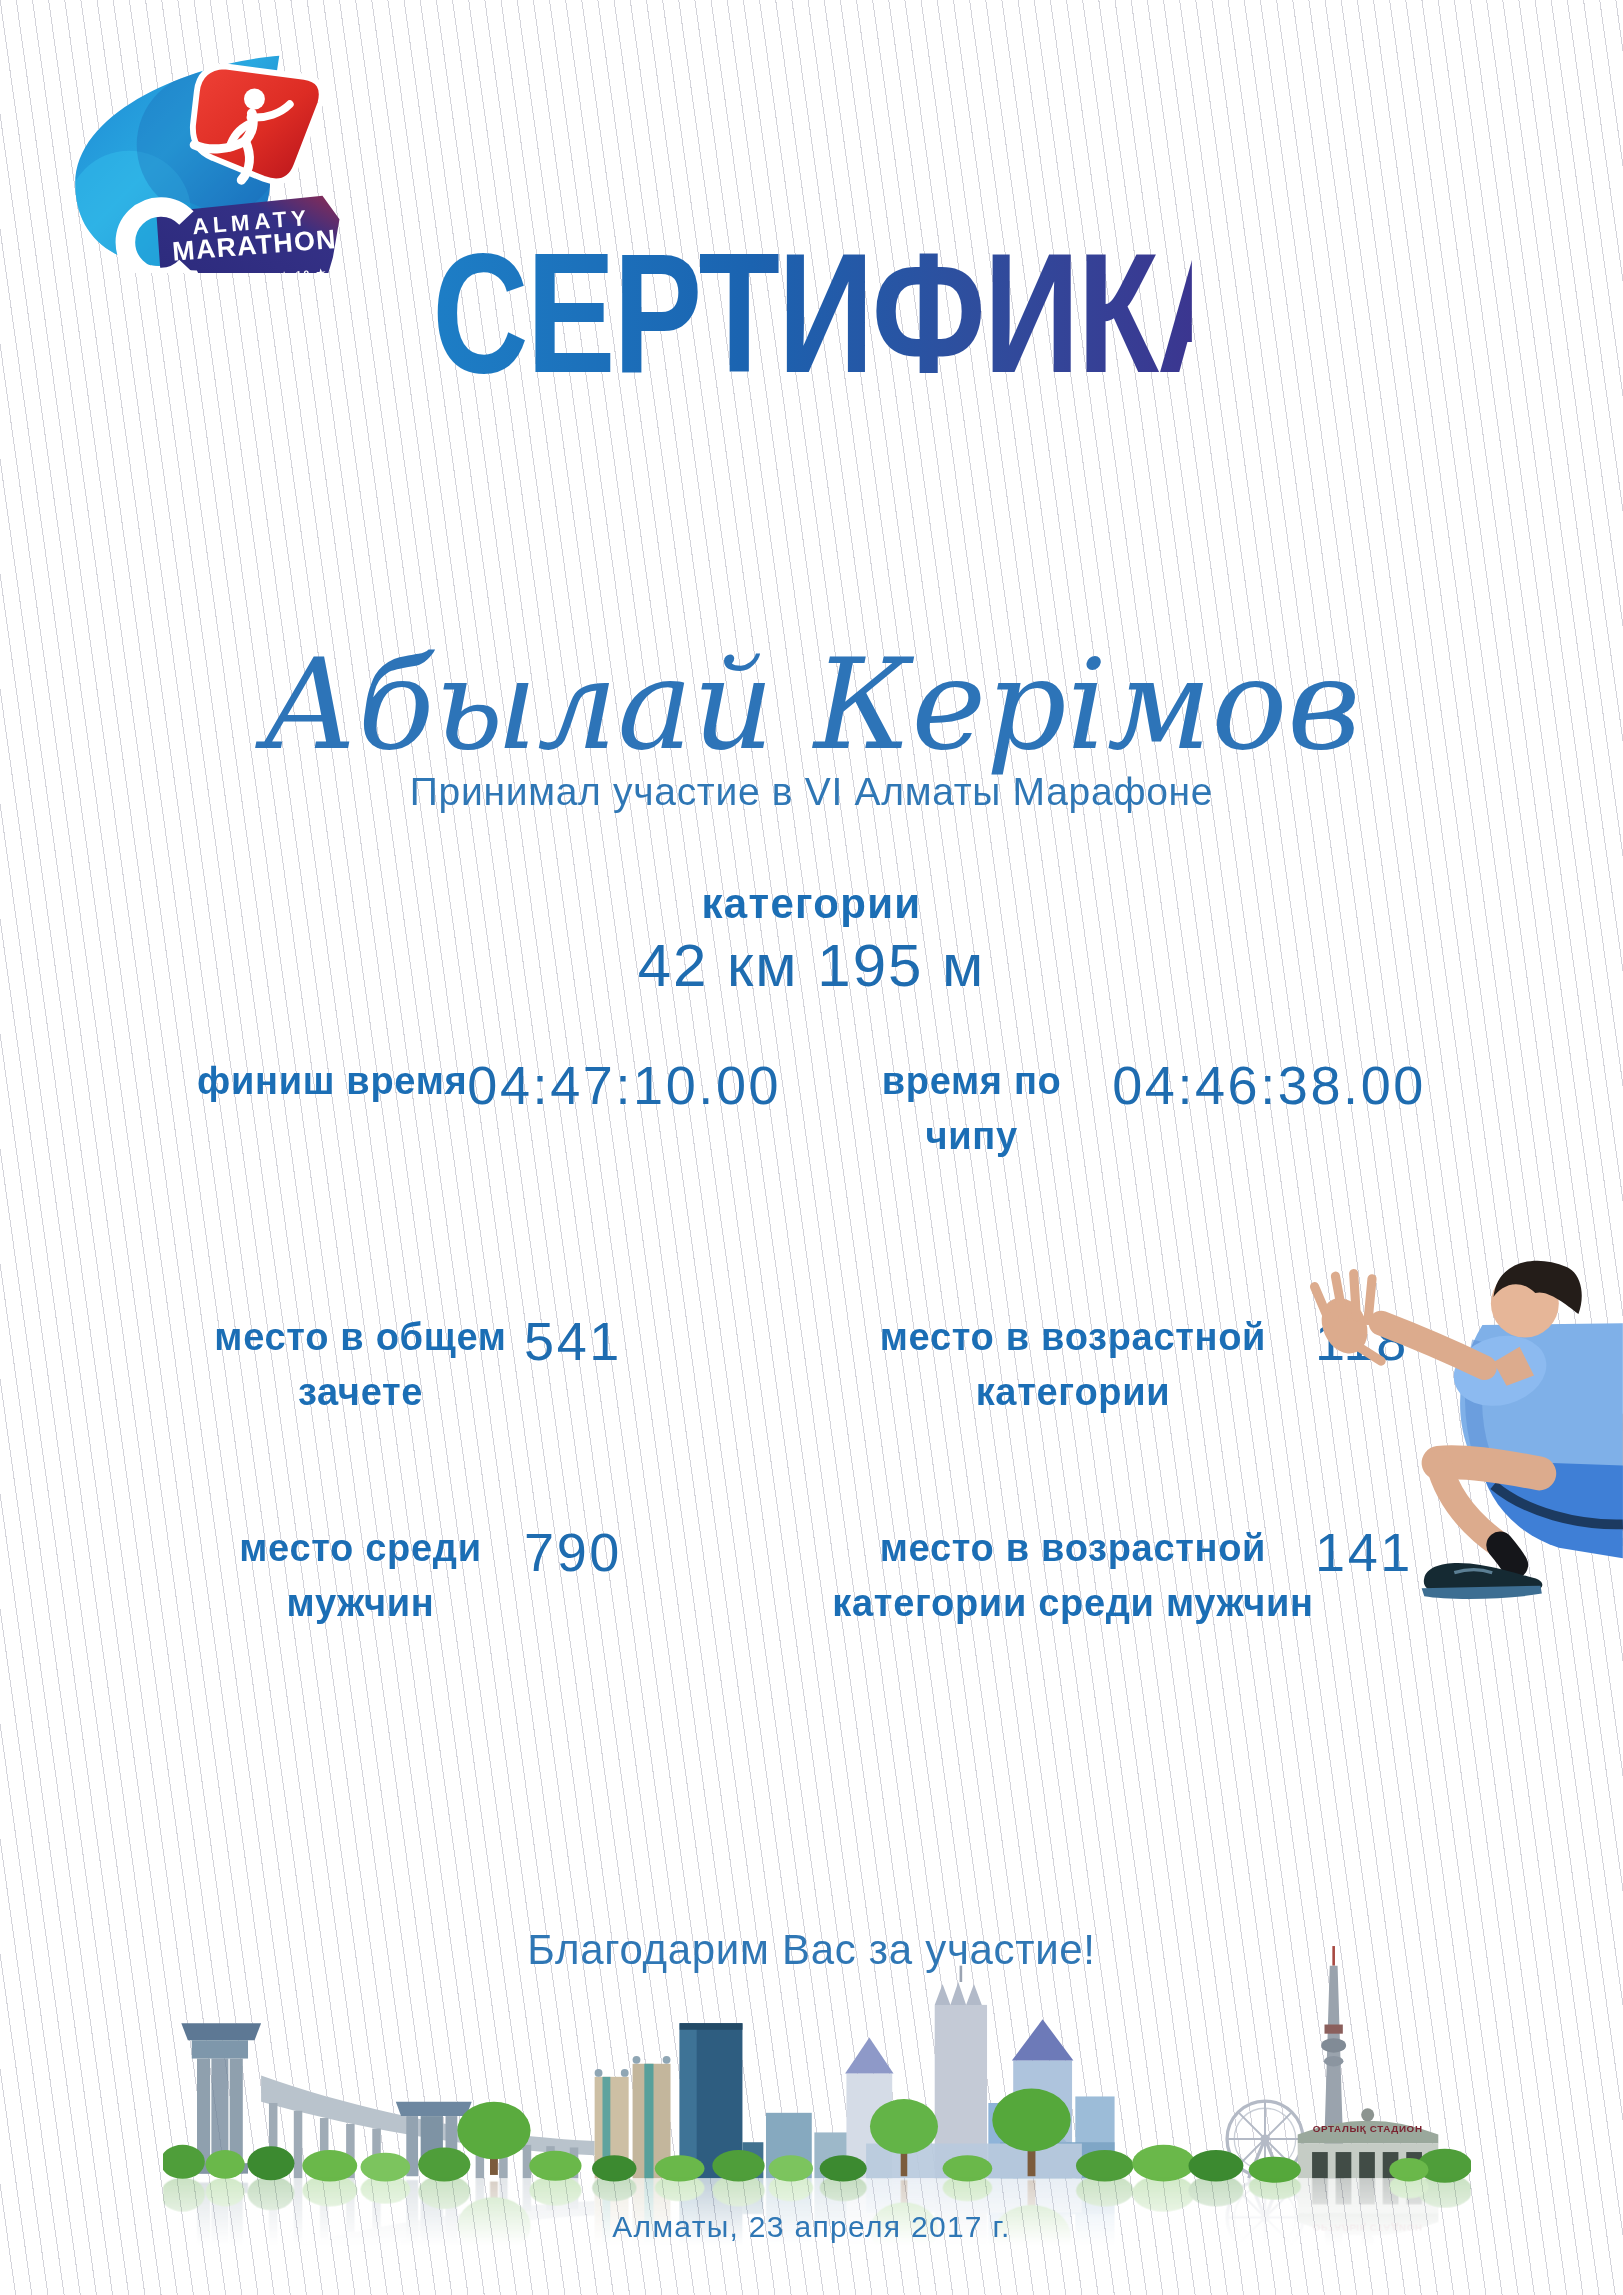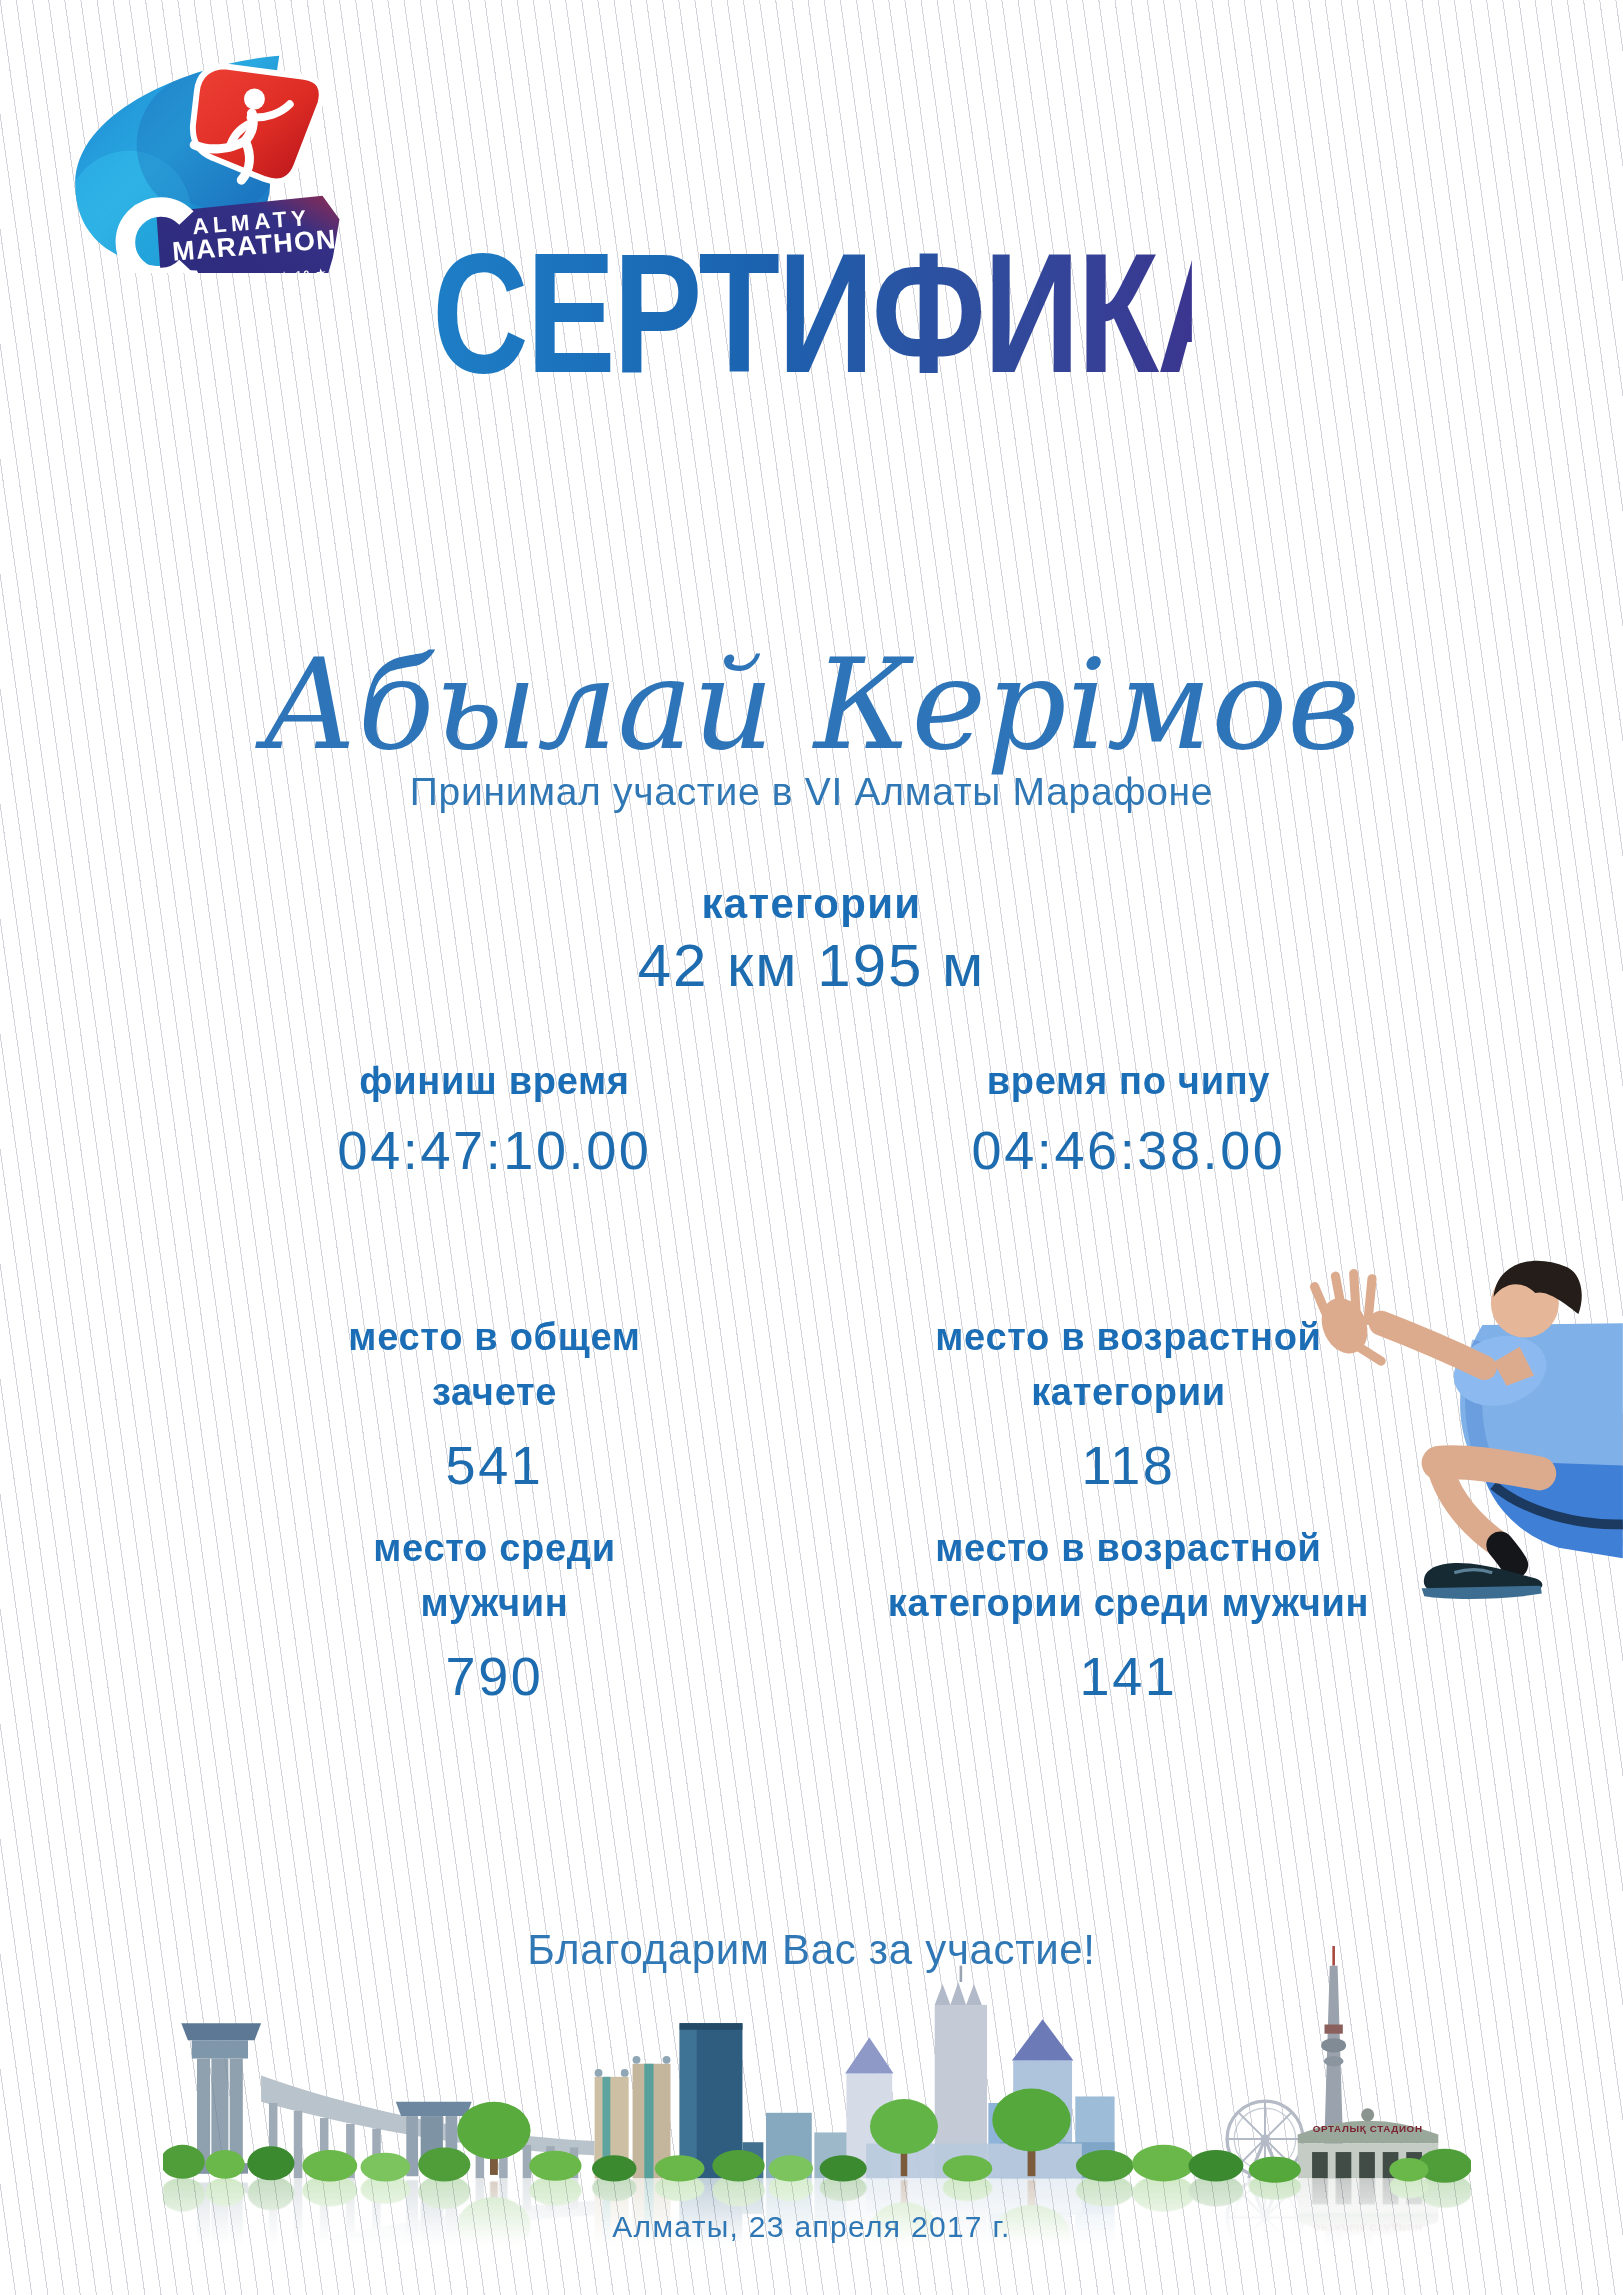--- a/index.html
+++ b/index.html
@@ -50,21 +50,21 @@
     font-size:60px;color:#1e6cb0;letter-spacing:2px;
   }
 
   .stat-row{
     position:absolute;left:50%;transform:translateX(-50%);
     width:1229px;display:grid;grid-template-columns:1fr 1fr;column-gap:39px;
   }
   .row-times{top:1054px;}
   .row-places1{top:1310px;}
   .row-places2{top:1521px;}
-  .cell{display:flex;flex-direction:column;align-items:center;text-align:center;}
+  .cell{display:flex;flex-direction:row;align-items:flex-start;text-align:center;}
   .cell .label{
     font-size:38px;font-weight:bold;color:#1b6eb5;line-height:1.45;letter-spacing:0.7px;
   }
   .row-times .cell .label{min-height:65px;}
   .row-places1 .cell .label,.row-places2 .cell .label{min-height:124px;}
   .row-places1 .cell:nth-child(1) .label,.row-places2 .cell:nth-child(1) .label{max-width:327px;}
   .row-places1 .cell:nth-child(2) .label,.row-places2 .cell:nth-child(2) .label{max-width:484px;}
   .cell .value{
     font-size:54px;color:#1e6cb0;letter-spacing:2.6px;
   }

